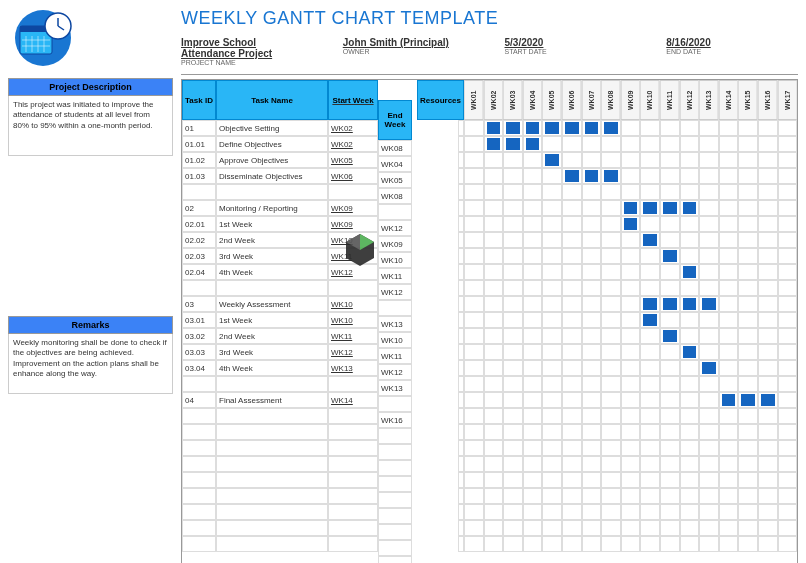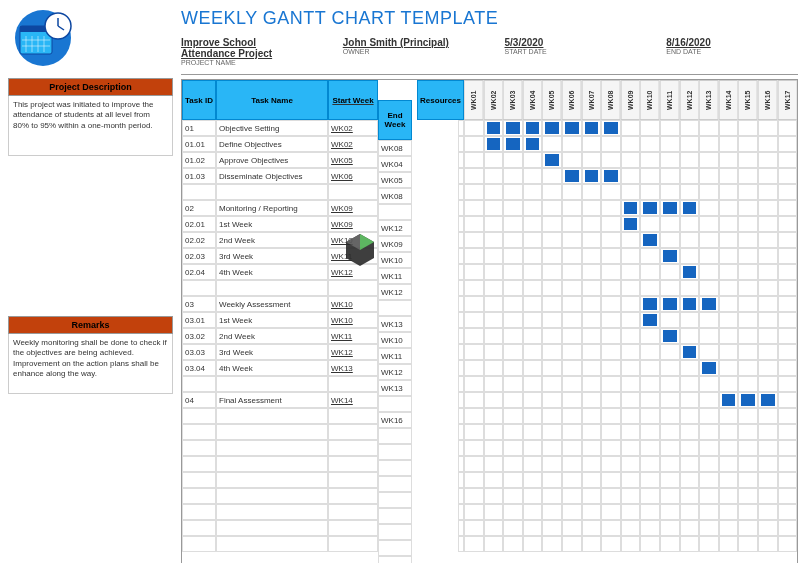--- a/index.html
+++ b/index.html
@@ -7,21 +7,21 @@
 .container { display: flex; padding: 8px; gap: 8px; }
 .left-col { width: 165px; flex-shrink: 0; }
 .right-col { flex: 1; min-width: 0; }
 .logo { width: 80px; height: 60px; position: relative; margin-bottom: 10px; }
 .logo svg { width: 100%; height: 100%; }
 .title { color: #1976D2; font-size: 18px; font-weight: normal; margin-bottom: 8px; letter-spacing: 0.5px; }
 .meta-row { display: flex; gap: 30px; margin-bottom: 4px; border-bottom: 1px solid #999; padding-bottom: 8px; }
 .meta-group { flex: 1; }
 .meta-value { font-weight: bold; font-size: 10px; text-decoration: underline; }
 .meta-label { font-size: 7px; color: #666; }
-.side-box-header { background: #c2410c; color: #000; font-weight: bold; text-align: center; padding: 3px; border: 1px solid #999; font-size: 9px; }
+.side-box-header { background: #3b82f6; color: #000; font-weight: bold; text-align: center; padding: 3px; border: 1px solid #999; font-size: 9px; }
 .side-box-body { border: 1px solid #ccc; border-top: none; padding: 4px; font-size: 8px; line-height: 1.3; min-height: 60px; }
 .gantt-wrapper { display: flex; border: 1px solid #999; position: relative; }
 .task-cols { display: flex; flex-shrink: 0; }
 .th { background: #29B6F6; color: #000; font-weight: bold; text-align: center; padding: 4px 2px; border: 1px solid #0288D1; font-size: 8px; display: flex; align-items: center; justify-content: center; }
 .th-tall { height: 40px; }
 .col { display: flex; flex-direction: column; }
 .col-id { width: 34px; }
 .col-name { width: 112px; }
 .col-start { width: 50px; text-decoration: underline; }
 .col-end { width: 34px; margin-top: 20px; }

